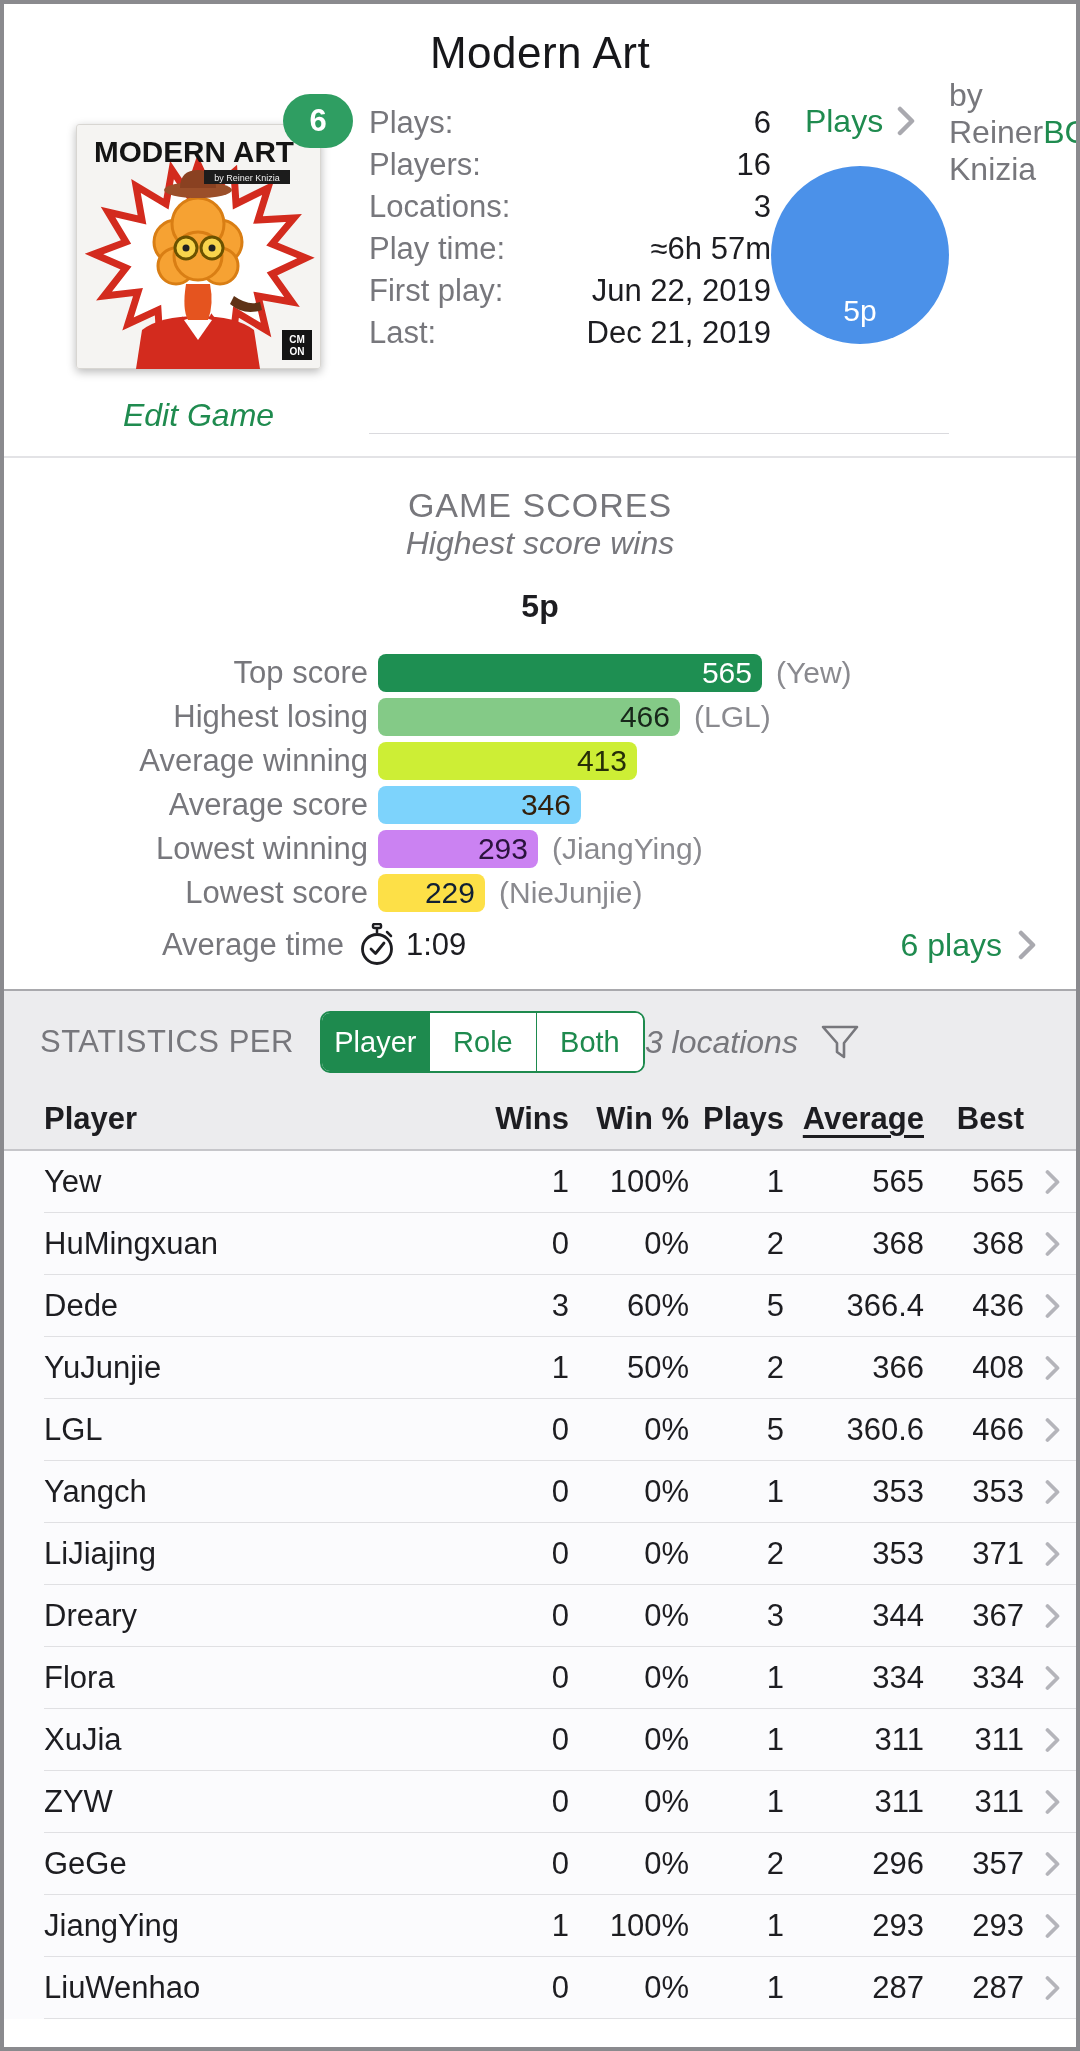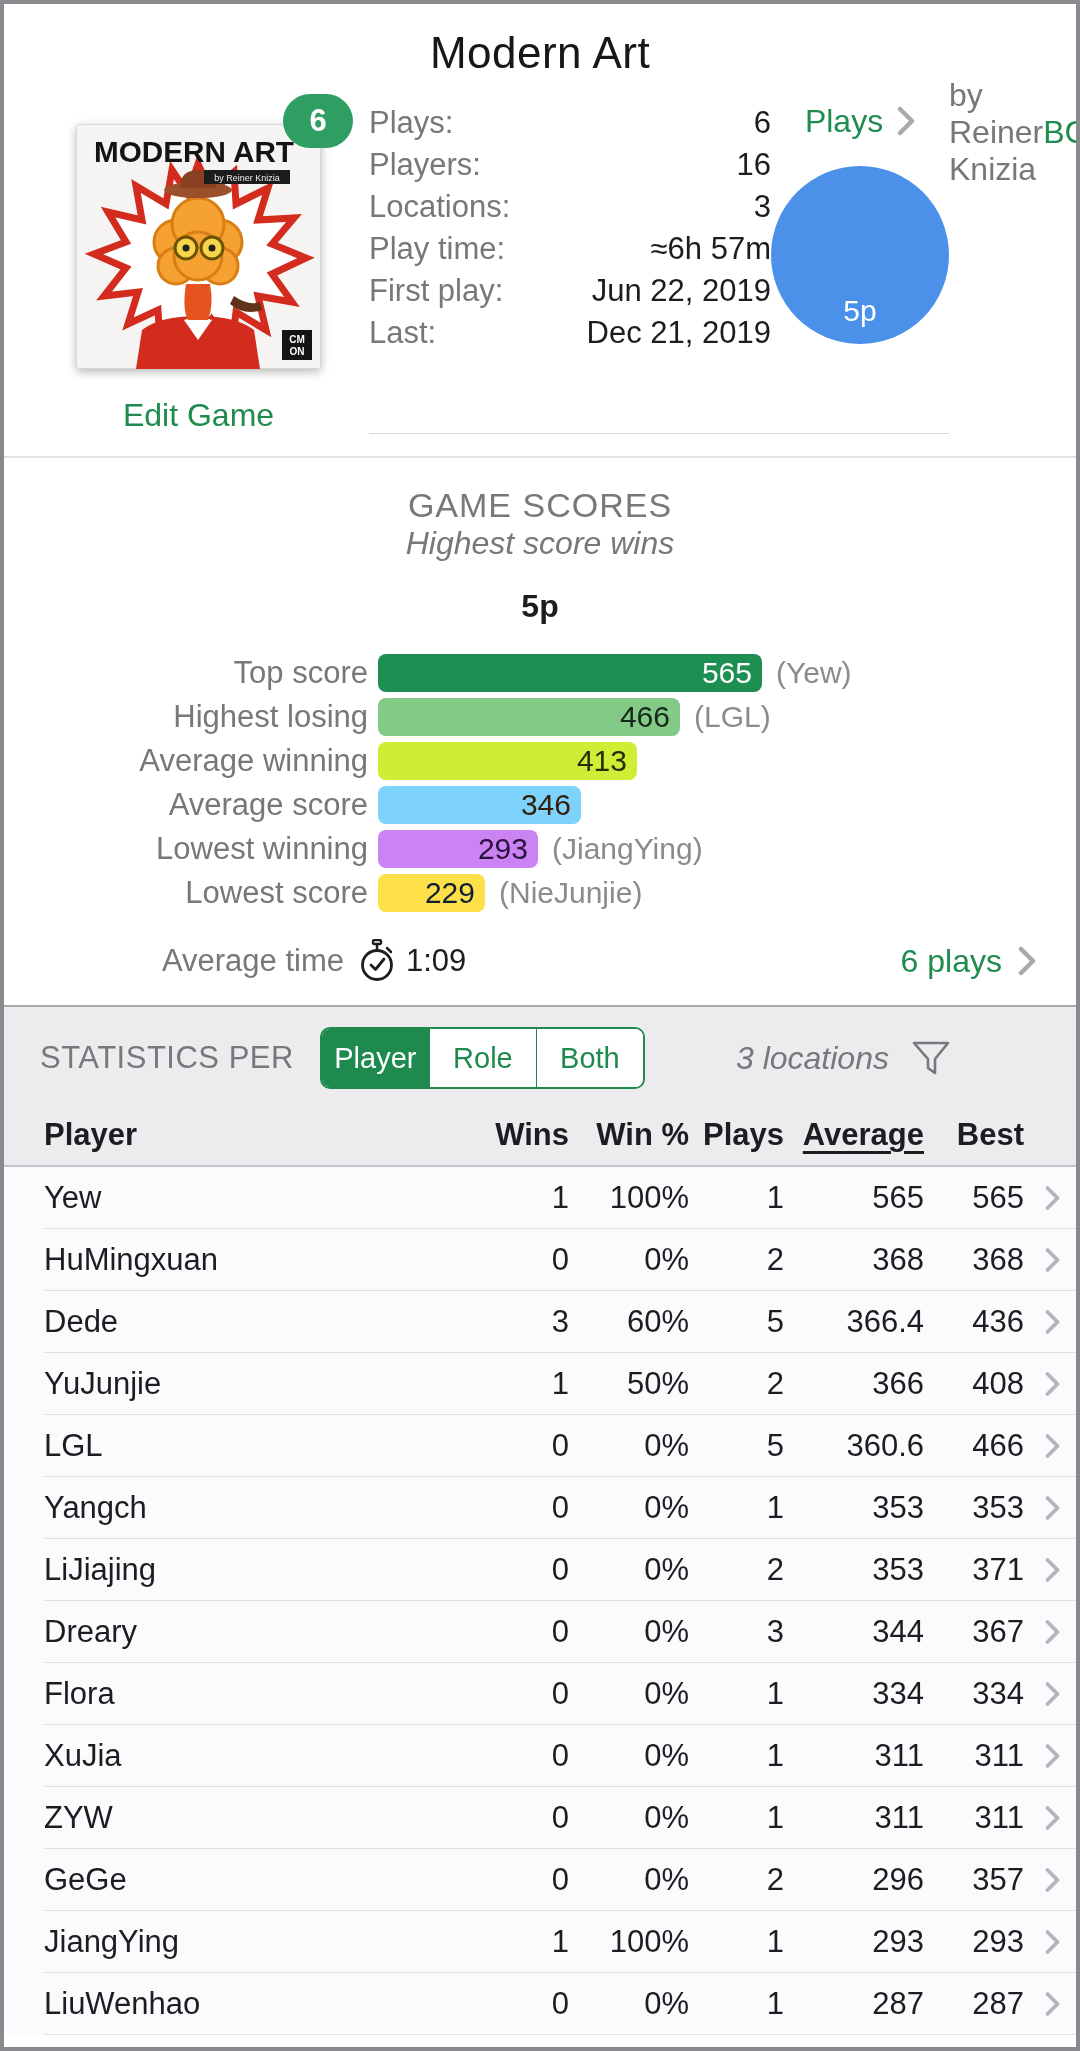--- a/index.html
+++ b/index.html
@@ -15,21 +15,21 @@
 
   
   .game-info{ display:flex; margin:22px 36px 0 72px; }
   .left-col{ width:245px; flex:none; position:relative; padding-top:24px;}
   .cover{ width:245px; height:245px; border-radius:4px; box-shadow:0 3px 10px rgba(0,0,0,.28); display:block; background:#f4f3f1;}
   .badge{
     position:absolute; top:-6px; right:-32px; min-width:70px; height:54px; padding:0 20px;
     border-radius:27px; display:flex; align-items:center; justify-content:center;
     color:#fff; font-size:31px; font-weight:600;
   }
-  .edit-link{ display:block; text-align:center; margin-top:28px; font-size:32px; cursor:pointer;}
+  .edit-link{ display:block; text-align:center; margin-top:28px; font-size:32px; cursor:pointer;font-style:italic;}
   .right-col{ flex:1; margin-left:48px; display:flex; }
   .info-pie-row{ display:flex; padding-bottom:20px; border-bottom:1px solid #dadade;}
   .info-list{ width:402px; flex:none; padding-top:2px;}
   .info-row{ display:flex; justify-content:space-between; height:42px; align-items:center; font-size:31px;}
   .info-label{ color:#77777c; }
   .info-value{ color:#1d1d21; }
   .plays-col{ flex:1; display:flex; flex-direction:column; align-items:center;}
   .plays-link{ display:flex; align-items:center; gap:14px; height:42px; cursor:pointer;}
   .green-link{ color:#1f8b4f; font-size:32px; }
   .pie{ width:178px; height:178px; border-radius:50%; margin-top:24px;
@@ -47,37 +47,37 @@
   .scores-title{ text-align:center; color:#77777c; font-size:34px; font-weight:400; letter-spacing:1px;}
   .scores-sub{ text-align:center; color:#77777c; font-size:32px; font-style:italic; margin-top:0;}
   .scores-group{ text-align:center; color:#1d1d21; font-size:32px; font-weight:700; margin-top:26px;}
   .chart{ margin-top:26px; }
   .bar-row{ display:flex; align-items:center; height:44px; }
   .bar-label{ width:340px; flex:none; text-align:right; color:#77777c; font-size:31px; padding-right:0;margin-left:24px;}
   .bar-track{ flex:1; display:flex; align-items:center; margin-left:10px; gap:14px;}
   .bar-fill{ height:38px; border-radius:8px; display:flex; align-items:center; justify-content:flex-end;}
   .bar-value{ font-size:30px; padding-right:10px; }
   .bar-player{ color:#8a8a8f; font-size:30px; white-space:nowrap;}
-  .avg-row{ display:flex; align-items:center; margin-top:20px; height:52px; padding-right:40px;}
+  .avg-row{ display:flex; align-items:center; margin-top:4px; height:52px; padding-right:40px;}
   .avg-label{ width:340px; flex:none; text-align:right; color:#77777c; font-size:31px;}
   .avg-icon{ margin-left:14px; display:flex; align-items:center;}
   .avg-time{ font-size:31px; color:#1d1d21; margin-left:10px;}
   .avg-spacer{ flex:1; }
   .plays-count-link{ display:flex; align-items:center; gap:16px; cursor:pointer;}
 
   
   .stats-band{ background:#ececee; border-top:2px solid #a9a9ad; margin-top:18px;}
   .stats-header{ display:flex; align-items:center; padding:20px 32px 16px 36px;}
   .stats-per{ color:#77777c; font-size:31px; letter-spacing:.5px;}
   .segmented{ display:flex; border:2px solid #1e8a4e; border-radius:10px; overflow:hidden; margin-left:26px; background:#fff;}
   .segment{ min-width:107px; height:58px; display:flex; align-items:center; justify-content:center;
             font-size:29px; color:#1e8a4e; background:#fff; cursor:pointer; border-left:1px solid #1e8a4e;}
   .segment:first-child{ border-left:none; }
   .segment.selected{ background:#1e8a4e; color:#fff;}
-  .stats-right{ flex:1; display:flex; align-items:center; justify-content:center; gap:20px;}
+  .stats-right{ flex:1; display:flex; align-items:center; justify-content:flex-start; gap:20px;}
   .locations{ color:#77777c; font-size:32px; font-style:italic;}
   .filter-icon{ cursor:pointer; display:flex;}
 
   .grid-row{ display:grid; grid-template-columns:1fr 90px 120px 95px 140px 100px 36px; align-items:center;}
   .thead{ padding:0 16px 0 40px; height:62px; font-weight:700; font-size:31px; color:#1d1d21;
           border-bottom:2px solid #c6c6ca;}
   .th{ text-align:right; cursor:pointer;}
   .th.first{ text-align:left;}
   .th.sorted{ text-decoration:underline; text-underline-offset:6px;}
   .tbody{ background:#fbfbfd;}

